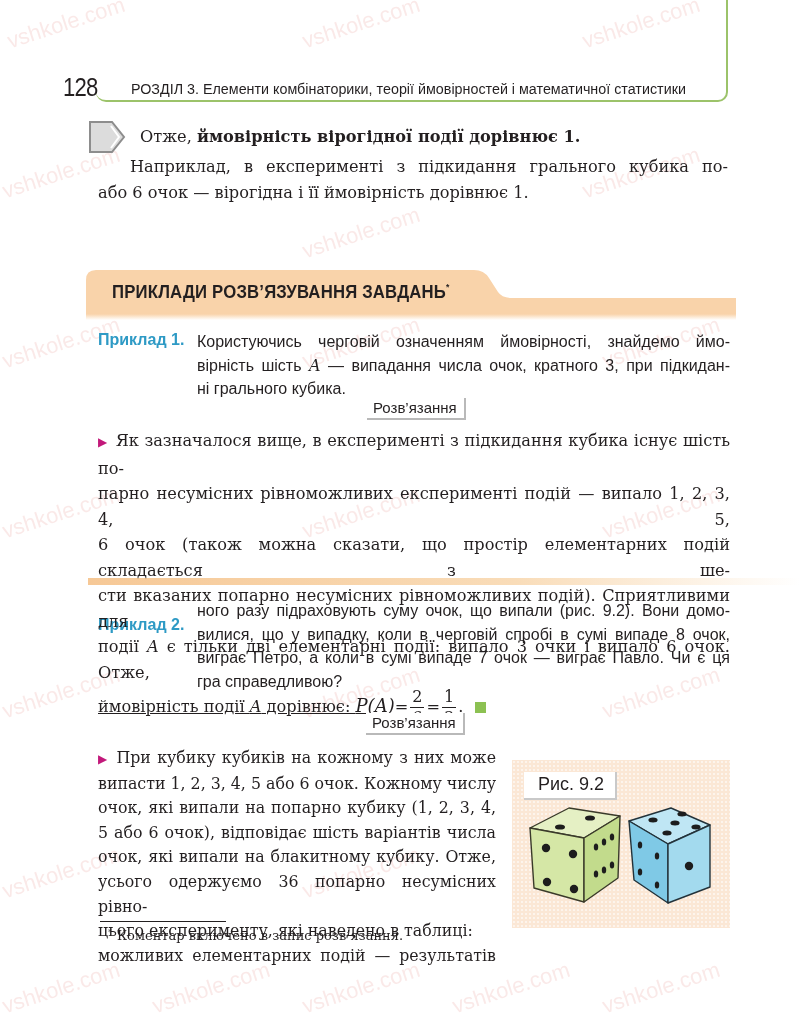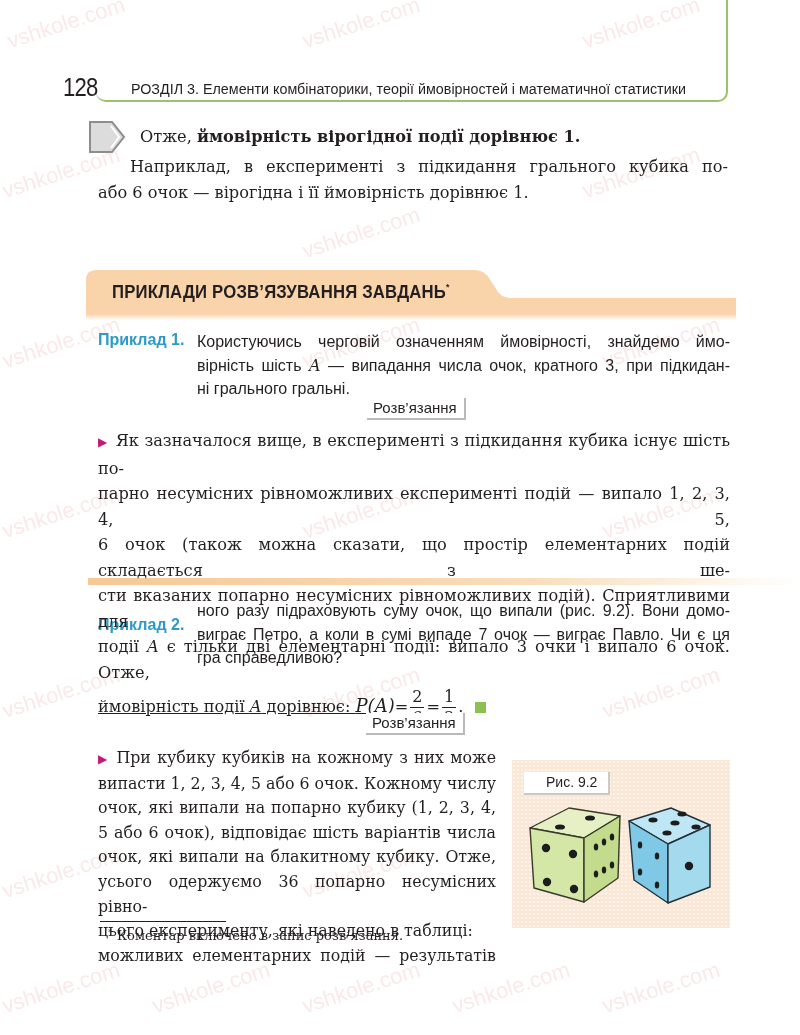--- a/index.html
+++ b/index.html
@@ -81,21 +81,21 @@
   }
 
   .fig {
     position: absolute; left: 512px; top: 760px; width: 218px; height: 168px;
     background-color: #fbe7d5;
     background-image: radial-gradient(rgba(255,255,255,0.55) 1px, transparent 1.3px);
     background-size: 4px 4px;
   }
   .fig-cap {
     position: absolute; left: 12px; top: 12px; background: #fff; font-family: "Liberation Sans", sans-serif;
-    font-size: 14px; padding: 2px 11px 3px 22px; border-right: 2px solid #c9c9c9; border-bottom: 2px solid #c9c9c9;
+    font-size: 18px; padding: 2px 11px 3px 14px; border-right: 2px solid #c9c9c9; border-bottom: 2px solid #c9c9c9;
   }
 
   .fn-rule { position: absolute; left: 100px; top: 921px; width: 126px; height: 1px; background: #231f20; }
   .footnote { position: absolute; left: 108px; top: 928px; font-size: 13px; }
   .footnote sup { font-size: 8px; margin-right: 5px; }
 </style>
 </head>
 <body>
 
 <div>
@@ -147,41 +147,42 @@
 <svg class="band" viewBox="0 0 650 44" preserveAspectRatio="none">
   <path d="M0 44 V10 Q0 0 10 0 H388 Q398 0 403 8 L412 22 Q416 28 426 28 H650 V44 Z" fill="#f9d3aa"></path>
 </svg>
 <div style="position:absolute;left:86px;top:314px;width:650px;height:6px;background:linear-gradient(#f9d3aa,#fff);"></div>
 <h2 class="band-title" style="margin:0"><span>ПРИКЛАДИ РОЗВ’ЯЗУВАННЯ ЗАВДАНЬ</span><sup>*</sup></h2>
 
 <div class="ex-label" style="left:98px;top:331px;">Приклад 1.</div>
 <div class="ex-text" style="left:197px;top:330px;width:533px;">
   <div style="text-align-last:justify">Користуючись черговій означенням ймовірності, знайдемо ймо-</div>
   <div style="text-align-last:justify"><span>вірність шість </span><span class="it" style="font-family:'DejaVu Serif',serif">A</span><span> — випадання числа очок, кратного 3, при підкидан-</span></div>
-  <div>ні грального гральні.</div>
+  <div>ні грального кубика.</div>
 </div>
 <div class="sol-tab" style="left:367px;top:398px;">Розв’язання</div>
 
 <div class="para" style="left:98px;top:428px;width:632px;">
   <div style="text-align-last:justify"><span class="bullet">▶</span><span>Як зазначалося вище, в експерименті з підкидання кубика існує шість по-</span></div>
   <div style="text-align-last:justify">парно несумісних рівноможливих експерименті подій — випало 1, 2, 3, 4, 5,</div>
   <div style="text-align-last:justify">6 очок (також можна сказати, що простір елементарних подій складається з ше-</div>
   <div style="text-align-last:justify">сти вказаних попарно несумісних рівноможливих подій). Сприятливими для</div>
   <div style="text-align-last:justify"><span>події </span><span class="it">A</span><span> є тільки дві елементарні події: випало 3 очки і випало 6 очок. Отже,</span></div>
   <div style="margin-top:2px;text-decoration:underline;">
     <span>ймовірність події </span><span class="it">A</span><span> дорівнює: </span>
     <span class="it" style="font-size:18px">P(A)</span><span>=</span><span class="frac"><span class="num">2</span><span>6</span></span><span>=</span><span class="frac"><span class="num">1</span><span>3</span></span><span>.</span><span class="qed"></span>
   </div>
 </div>
 
 <div class="divider"></div>
 
 <div class="ex-label" style="left:98px;top:616px;text-align:center;">Приклад 2.</div>
 <div class="ex-text" style="left:197px;top:599px;width:533px;">
   <div style="text-align-last:justify">ного разу підраховують суму очок, що випали (рис. 9.2). Вони домо-</div>
+  <div style="text-align-last:justify">вилися, що у випадку, коли в черговій спробі в сумі випаде 8 очок,</div>
   <div style="text-align-last:justify">виграє Петро, а коли в сумі випаде 7 очок — виграє Павло. Чи є ця</div>
   <div>гра справедливою?</div>
 </div>
 <div class="sol-tab" style="left:366px;top:713px;">Розв’язання</div>
 
 <div class="para" style="left:98px;top:746px;width:398px;font-size:15.8px;line-height:24.6px;">
   <div style="text-align-last:justify"><span class="bullet">▶</span><span>При кубику кубиків на кожному з них може</span></div>
   <div style="text-align-last:justify">випасти 1, 2, 3, 4, 5 або 6 очок. Кожному числу</div>
   <div style="text-align-last:justify">очок, які випали на попарно кубику (1, 2, 3, 4,</div>
   <div style="text-align-last:justify">5 або 6 очок), відповідає шість варіантів числа</div>

